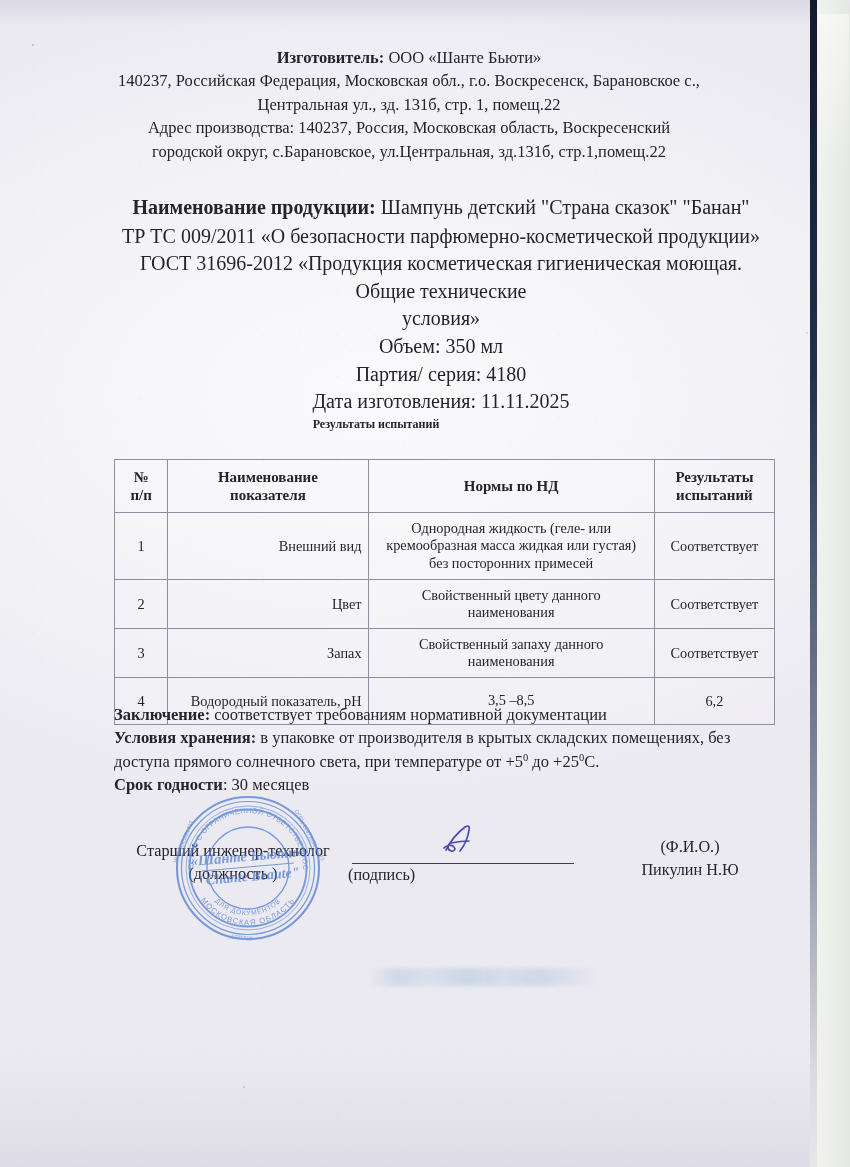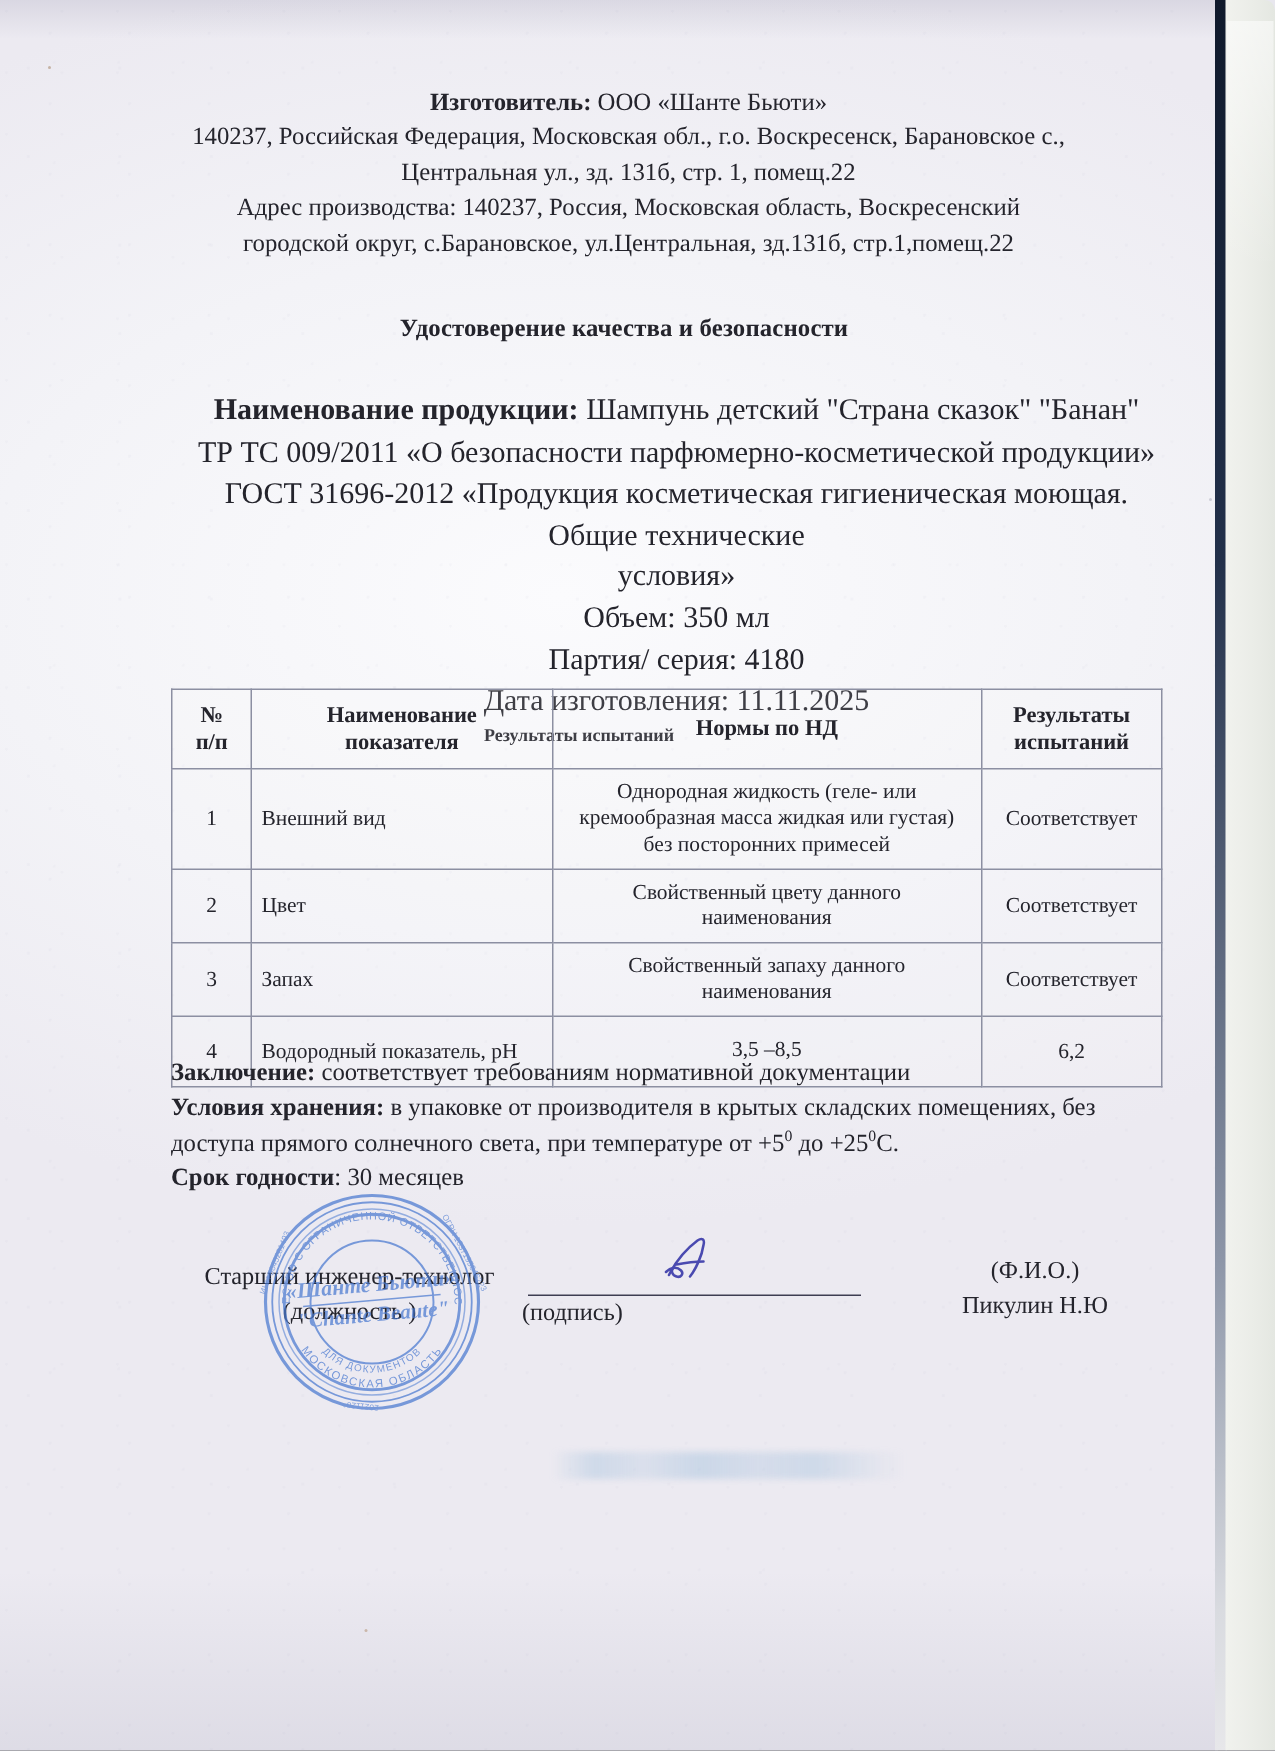--- a/index.html
+++ b/index.html
@@ -65,21 +65,21 @@
     width: 31px; height: 160px;
     background: linear-gradient(200deg, rgba(255,255,255,.55), rgba(255,255,255,0));
     pointer-events: none;
   }
 
   
   .content {
     position: absolute;
     left: 0; top: 0;
     width: 812px;
-    padding: 10px;
+    padding: 0;
   }
   .hdr-block {
     margin-top: 46px;
     text-align: center;
     font-size: 16.5px;
     line-height: 1.42;
     padding: 0 56px 0 62px;
   }
   .hdr-block .ln { display: block; white-space: nowrap; }
   b, .b { font-weight: bold; }
@@ -129,21 +129,21 @@
     vertical-align: middle;
   }
   table.res th {
     font-weight: bold;
     text-align: center;
     font-size: 15px;
     line-height: 1.2;
     height: 44px;
   }
   td.c-num { width: 44px; text-align: center; }
-  td.c-name { width: 200px; text-align: left; padding-left: 10px; }
+  td.c-name { width: 200px; text-align: right; padding-left: 10px; }
   td.c-norm { width: 300px; text-align: center; line-height: 1.22; }
   td.c-res  { width: 110px; text-align: center; }
   th.h-num  { width: 44px; }
   th.h-name { width: 200px; }
   th.h-norm { width: 300px; }
   th.h-res  { width: 110px; }
   tr.r1 td { height: 58px; }
   tr.r2 td, tr.r3 td { height: 40px; }
   tr.r4 td { height: 38px; }
 
@@ -251,21 +251,20 @@
   <div class="content">
 
     <div class="hdr-block">
       <span class="ln"><b>Изготовитель:</b><span> ООО «Шанте Бьюти»</span></span>
       <span class="ln">140237, Российская Федерация, Московская обл., г.о. Воскресенск, Барановское с.,</span>
       <span class="ln">Центральная ул., зд. 131б, стр. 1, помещ.22</span>
       <span class="ln">Адрес производства: 140237, Россия, Московская область, Воскресенский</span>
       <span class="ln">городской округ, с.Барановское, ул.Центральная, зд.131б, стр.1,помещ.22</span>
     </div>
 
-    <div class="doc-title">Удостоверение качества и безопасности</div>
 
     <div class="sect prod-name">
       <b>Наименование продукции:</b><span> Шампунь детский "Страна сказок" "Банан"</span>
     </div>
 
     <div class="sect norm-lines">
       <div>ТР ТС 009/2011 «О безопасности парфюмерно-косметической продукции»</div>
       <div>ГОСТ 31696-2012 «Продукция косметическая гигиеническая моющая. Общие технические</div>
       <div>условия»</div>
       <div>Объем: 350 мл</div>

